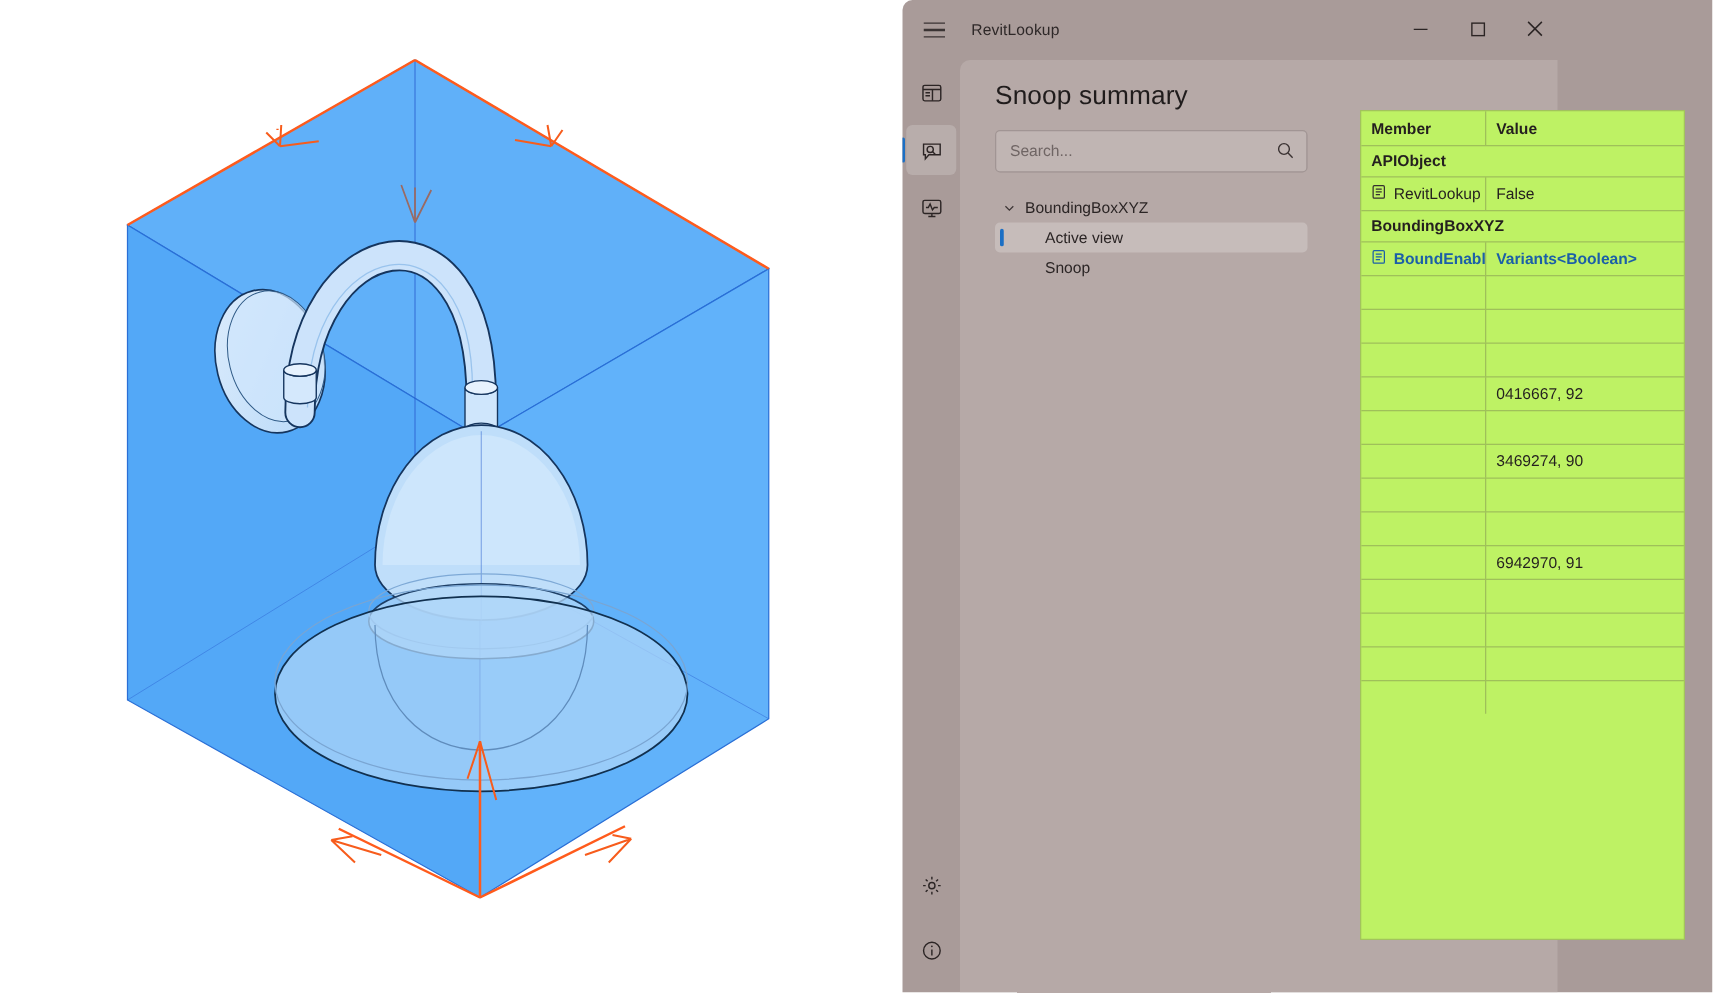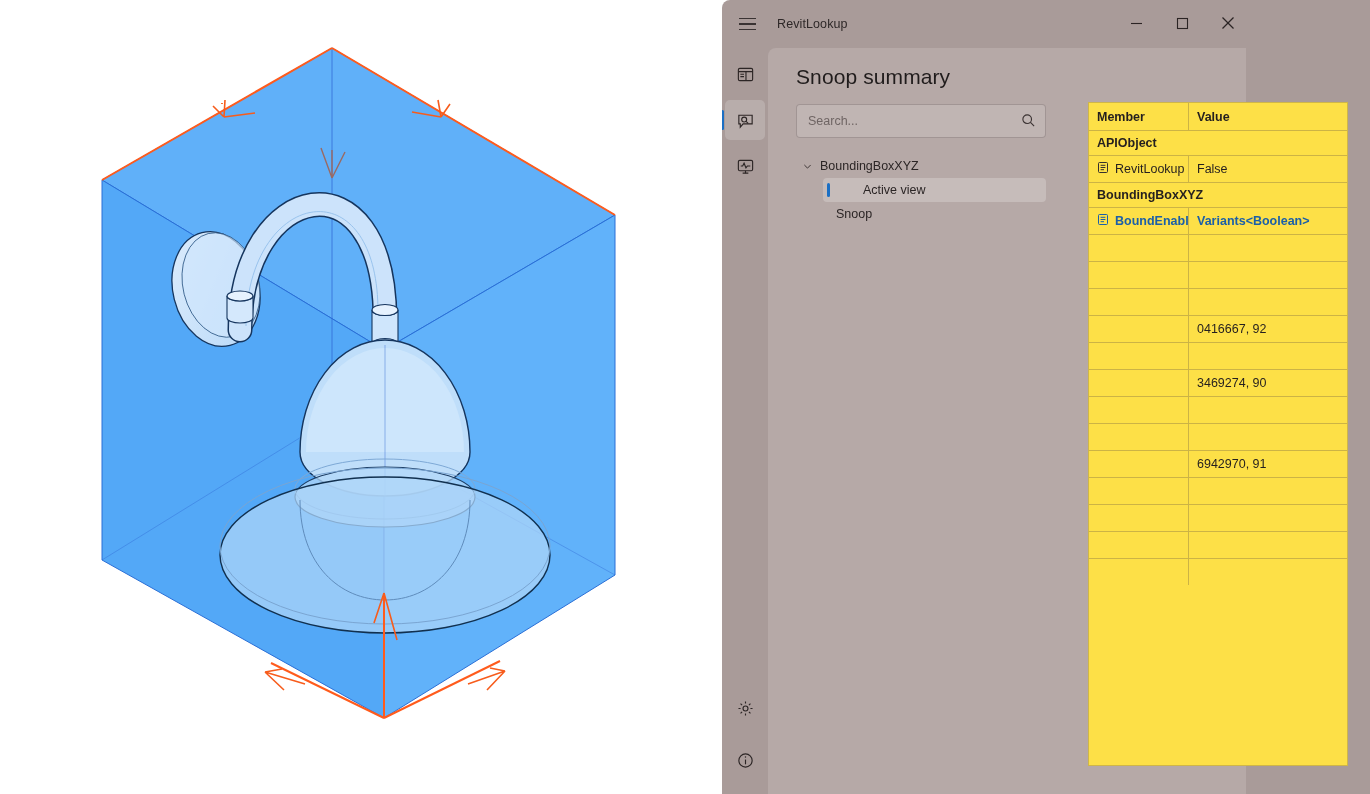--- a/index.html
+++ b/index.html
@@ -88,33 +88,33 @@
     color: #000000; padding-left: 11px; width: 210px; height: 32px;
   }
   #search-input::placeholder { color: #6f6564; }
   #search-icon { position: absolute; right: 9px; top: 8px; }
 
   #tree { margin-top: 16px; width: 250px; }
   .tree-row {
     position: relative; height: 24px; display: flex; align-items: center;
     font-size: 12.5px; color: #2b2525; border-radius: 4px; cursor: pointer;
   }
-  .tree-row.sel { background: rgba(255,255,255,.22); margin-left: 27px; }
+  .tree-row.sel { background: rgba(255,255,255,.22); }
   .tree-row.sel::before {
     content:""; position:absolute; left: 4px; top: 5px; width: 3px; height: 14px;
     background:#1b6fc4; border-radius:2px;
   }
   .chev { width: 22px; display:flex; justify-content:center; }
   .tree-row.depth0 .lbl { padding-left: 2px; }
   .tree-row.depth1 .lbl { padding-left: 40px; }
 
   
   #table-pane {
-    position: absolute; left: 320px; top: 54px; width: 260px; height: 664px;
-    background: #fde047;
+    position: absolute; left: 320px; top: 40px; width: 260px; height: 664px;
+    background: #bef264;
     border: 1px solid rgba(90,75,75,.28);
     overflow: hidden;
   }
   .tbl { width: 296px; font-size: 12.5px; color: #241f1f; }
   .trow { display: flex; border-bottom: 1px solid rgba(80,66,66,.28); }
   .trow:last-child { border-bottom: 0; }
   .tcell-m { width: 100px; padding: 5px 8px; min-height: 26px;
              border-right: 1px solid rgba(80,66,66,.28);
              display:flex; align-items:center; gap:6px; white-space: nowrap; overflow: hidden; }
   .tcell-v { flex:1; padding: 5px 8px; min-height: 26px; display:flex; align-items:center;

